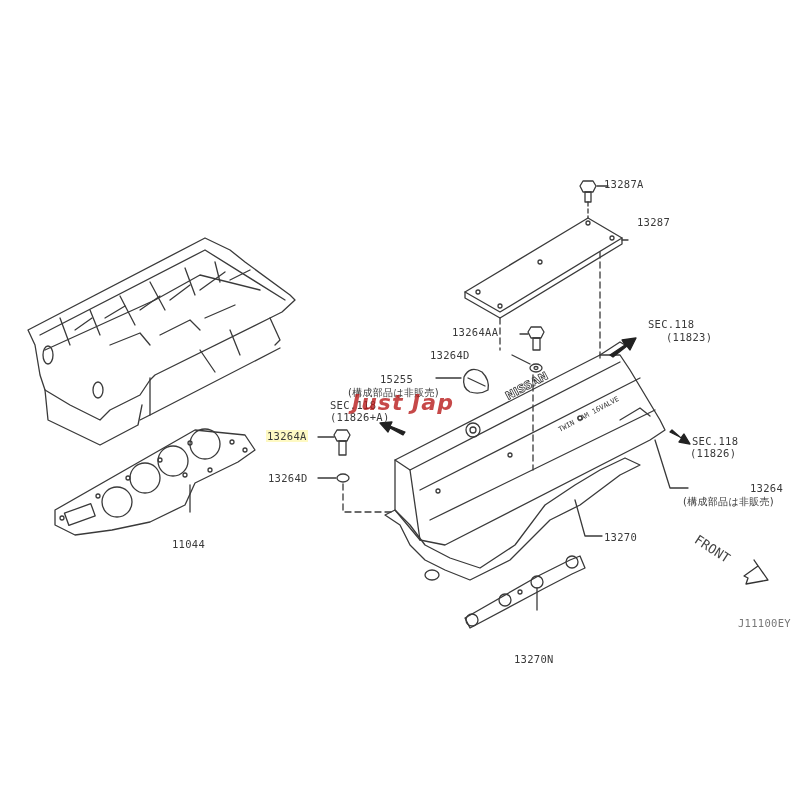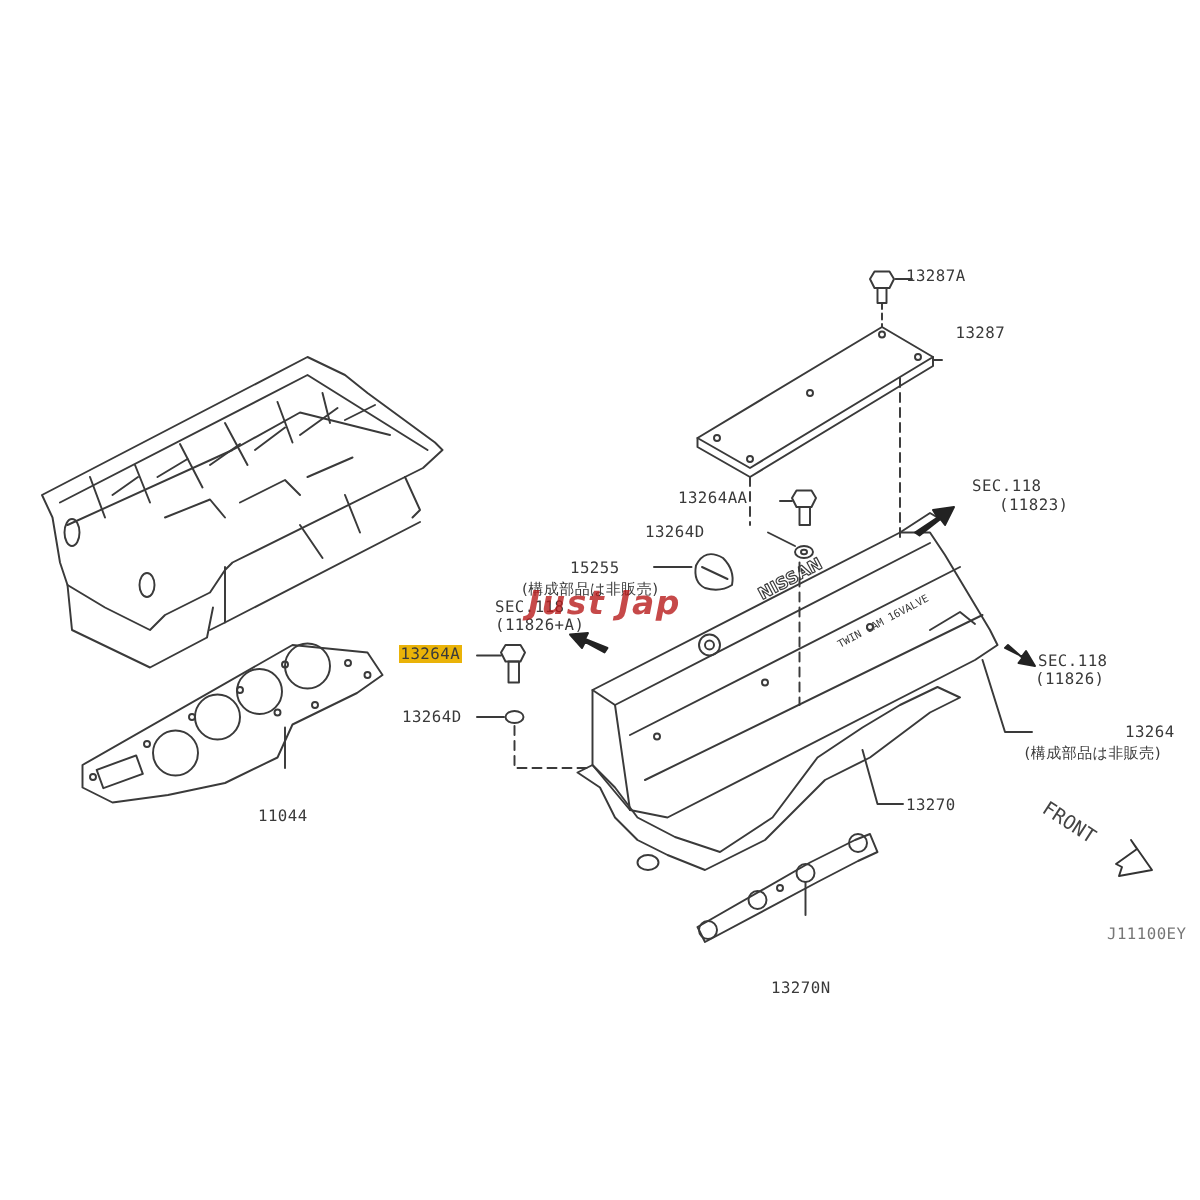--- a/index.html
+++ b/index.html
@@ -1,20 +1,20 @@
 <!DOCTYPE html>
 <html><head>
 <meta charset="utf-8">
 <style>
   html, body { margin: 0; padding: 0; background: #ffffff; }
   body { width: 800px; height: 800px; position: relative; overflow: hidden; font-family: "DejaVu Sans Mono", monospace; color: #333; }
   #canvas { position: absolute; left: 0; top: 0; width: 800px; height: 800px; }
   .lbl { position: absolute; font-family: "DejaVu Sans Mono", "Liberation Mono", monospace; font-size: 10.5px; color: #3a3a3a; white-space: nowrap; letter-spacing: 0.3px; }
   .lbl.jp { font-family: "DejaVu Sans", sans-serif; font-size: 10px; }
-  .hl { background: #eab308; padding: 0 1px; }
+  .hl { background: #fef9c3; padding: 0 1px; }
   .wm { position: absolute; left: 352px; top: 390px; font-family: "DejaVu Sans", sans-serif; font-weight: bold; font-style: italic; font-size: 22px; color: #b91c1c; opacity: 0.8; letter-spacing: 1px; }
   .front { position: absolute; left: 700px; top: 532px; font-family: "DejaVu Sans Mono", monospace; font-size: 13px; color: #444; transform: rotate(33deg); transform-origin: left top; }
 </style>
 </head>
 <body>
 
 <svg id="canvas" viewBox="0 0 800 800" xmlns="http://www.w3.org/2000/svg" fill="none" stroke="#3a3a3a" stroke-width="1.3" stroke-linejoin="round" stroke-linecap="round">
 
   <g>
     <path d="M28,330 L205,238 L230,250 L245,262 L290,295 L295,300 L282,312 L270,318 L155,375 L150,380 L140,395 L130,400 L110,410 L100,420 L70,405 L45,390 L40,375 L35,345 Z"></path>

